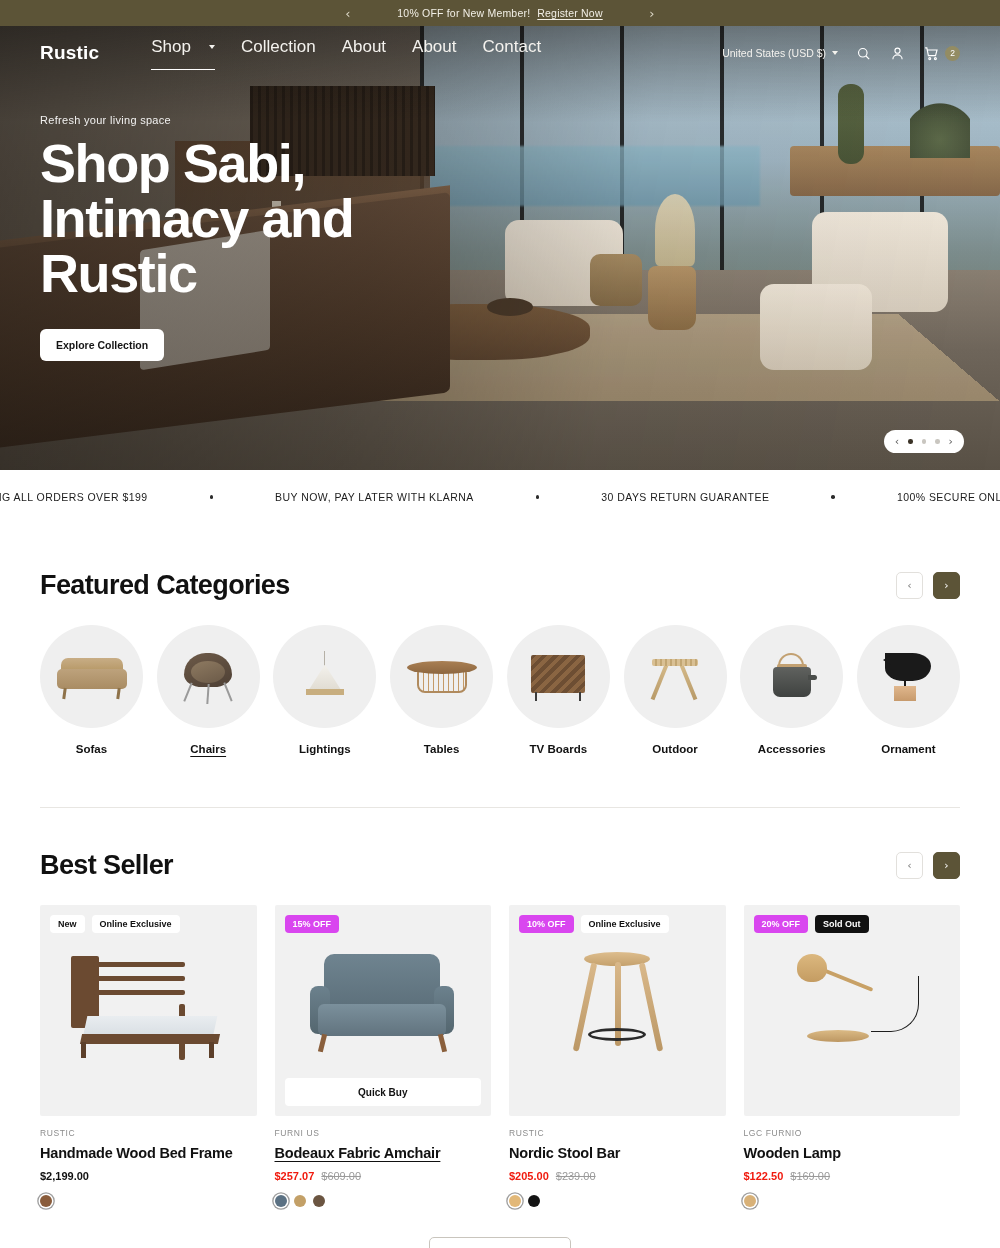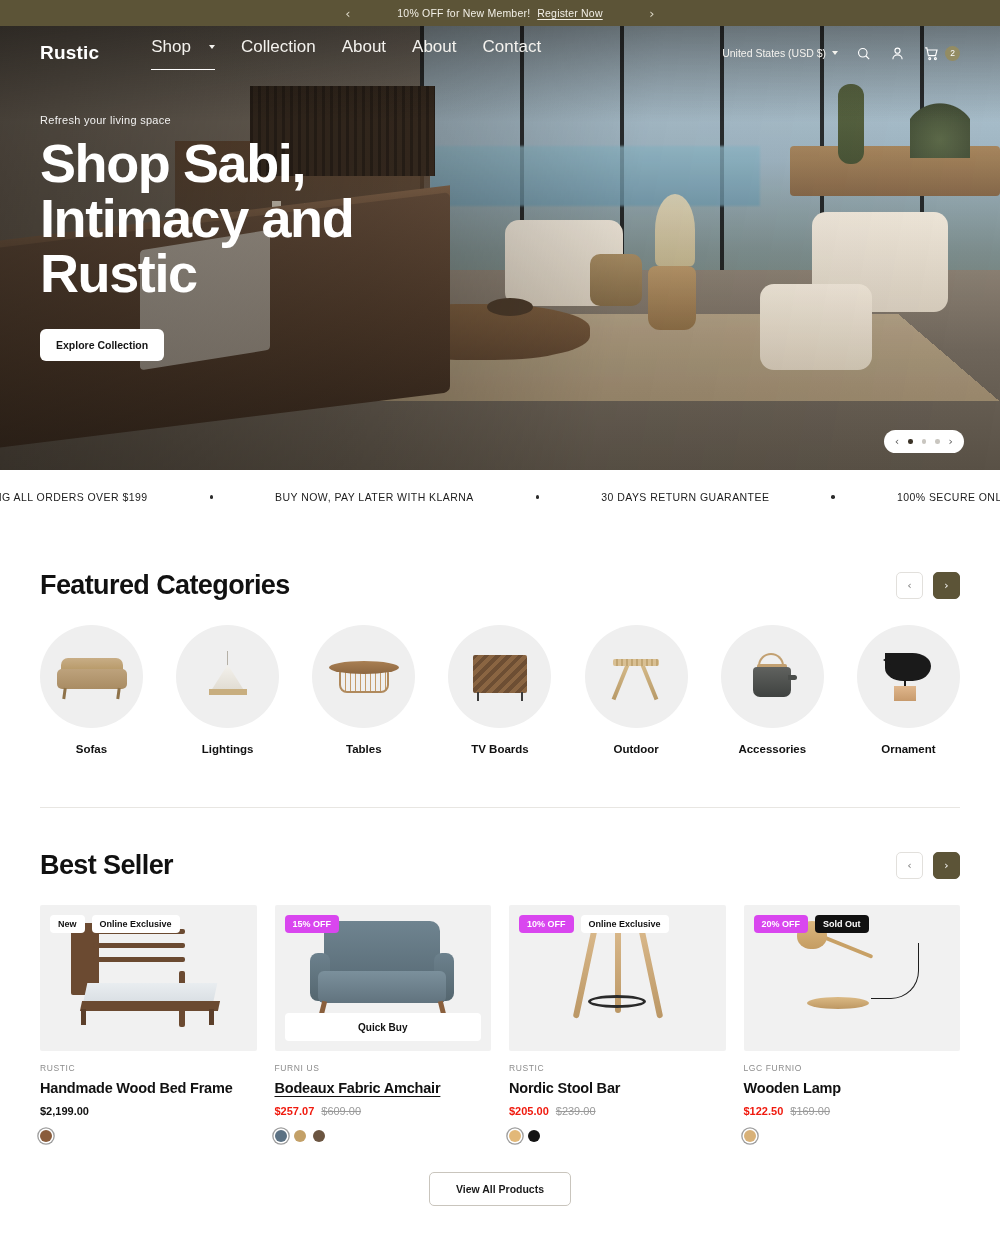--- a/index.html
+++ b/index.html
@@ -270,21 +270,21 @@
 
   .acc-body { position: absolute; left: 18px; top: 18px; width: 38px; height: 30px; background: linear-gradient(180deg,#60625f 0%,#3f4240 100%); border-radius: 4px 4px 7px 7px; }
   .acc-handle { position: absolute; left: 23px; top: 4px; width: 26px; height: 18px; border: 2.5px solid #c2a071; border-bottom: none; border-radius: 14px 14px 0 0; }
   .acc-lid { position: absolute; left: 22px; top: 15px; width: 30px; height: 5px; background: #c2a071; border-radius: 2px; }
   .acc-spout { position: absolute; left: 53px; top: 26px; width: 9px; height: 5px; background: #4a4d4a; border-radius: 0 3px 3px 0; }
 
   
   .products { display: flex; gap: 18px; }
   .card { width: 226px; }
   .card-media {
-    position: relative; height: 146px; background: #f1f1f1; border-radius: 2px;
+    position: relative; height: 211px; background: #f1f1f1; border-radius: 2px;
     overflow: hidden; display: flex; align-items: center; justify-content: center;
   }
   .badges { position: absolute; left: 10px; top: 10px; display: flex; gap: 7px; z-index: 3; }
   .badge { font-size: 9px; font-weight: bold; padding: 4px 8px; border-radius: 4px; white-space: nowrap; }
   .badge.white { background: #ffffff; color: #111; }
   .badge.red { background: #d946ef; color: #fff; }
   .badge.black { background: #111111; color: #fff; }
   .quick-buy {
     position: absolute; left: 10px; right: 10px; bottom: 10px; height: 28px;
     background: #fff; border-radius: 4px; display: flex; align-items: center;
@@ -452,20 +452,32 @@
         <div class="art">
           <div class="sofa-back"></div>
             <div class="sofa-seat"></div>
           <div class="sofa-leg" style="left:8px"></div>
             <div class="sofa-leg" style="left:62px"></div>
         </div>
       </div>
       <div class="cat-label">Sofas</div>
     </div>
 
+    <div class="cat">
+      <div class="cat-circle">
+        <div class="art">
+          <div class="chair-shell"></div>
+            <div class="chair-inner"></div>
+          <div class="chair-leg" style="left:16px;top:33px;transform:rotate(22deg)"></div>
+          <div class="chair-leg" style="left:56px;top:33px;transform:rotate(-22deg)"></div>
+          <div class="chair-leg" style="left:36px;top:35px;transform:rotate(4deg)"></div>
+        </div>
+      </div>
+      <div class="cat-label active">Chairs</div>
+    </div>
 
     <div class="cat">
       <div class="cat-circle">
         <div class="art">
             <div class="lamp-rod"></div>
             <div class="lamp-cone"></div>
             <div class="lamp-band"></div>
           </div>
       </div>
       <div class="cat-label">Lightings</div>

